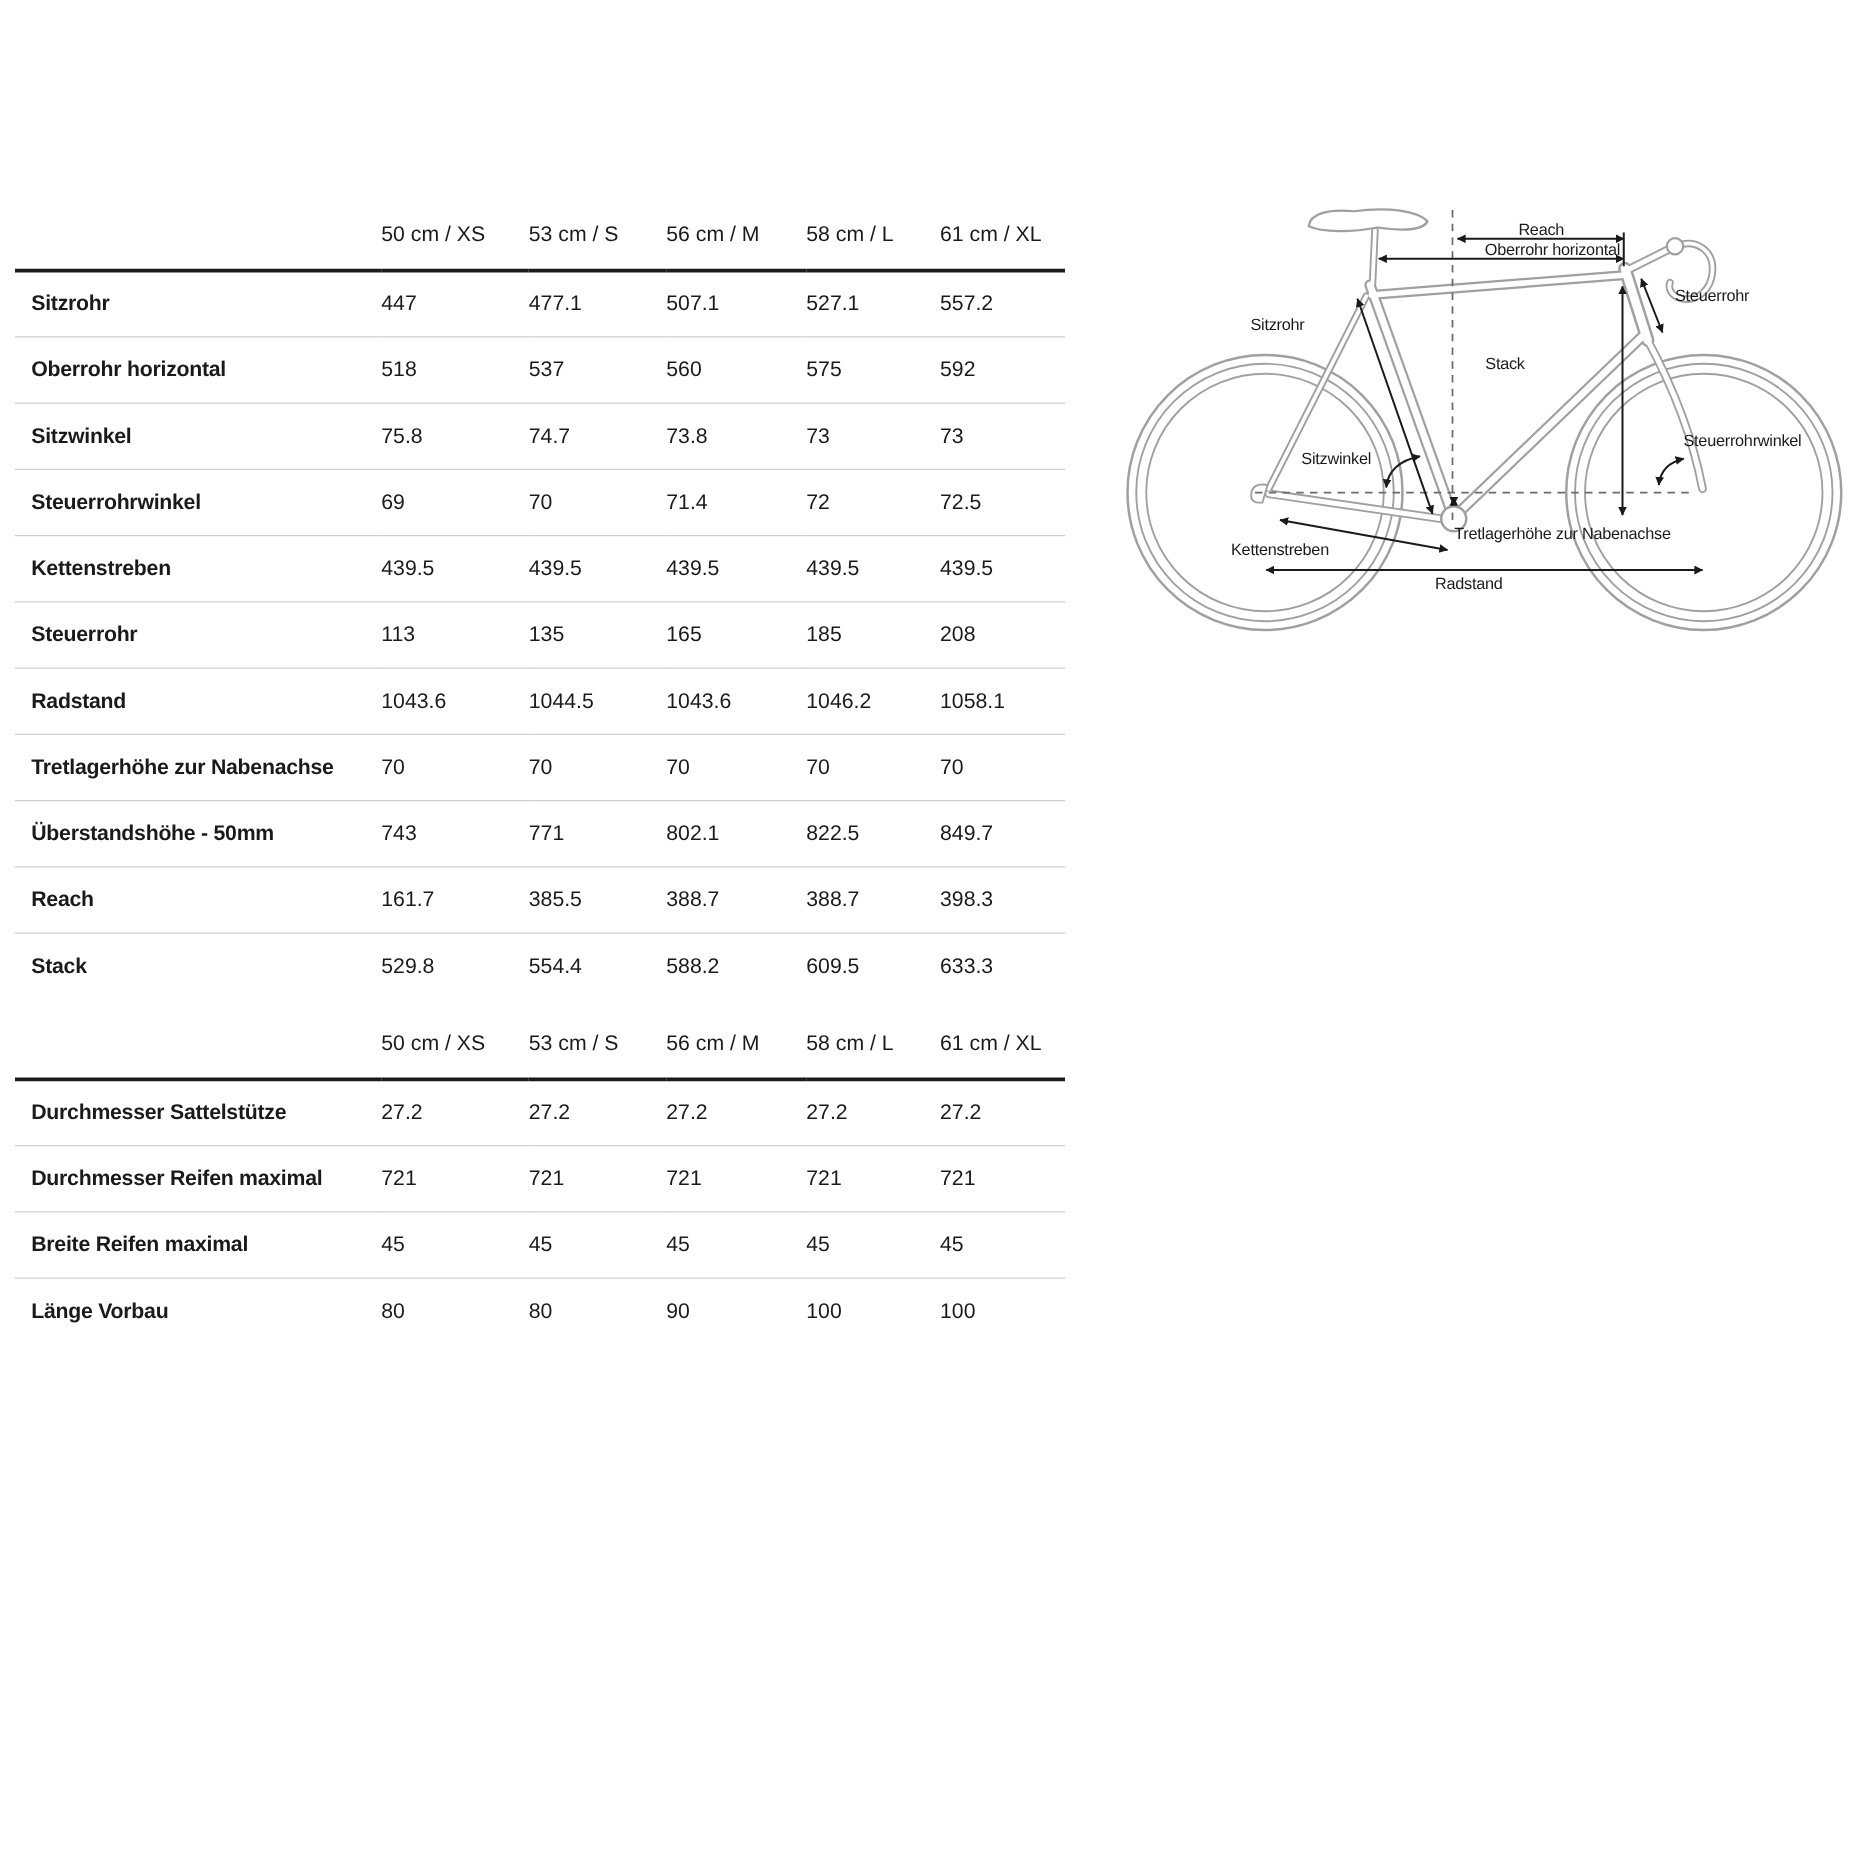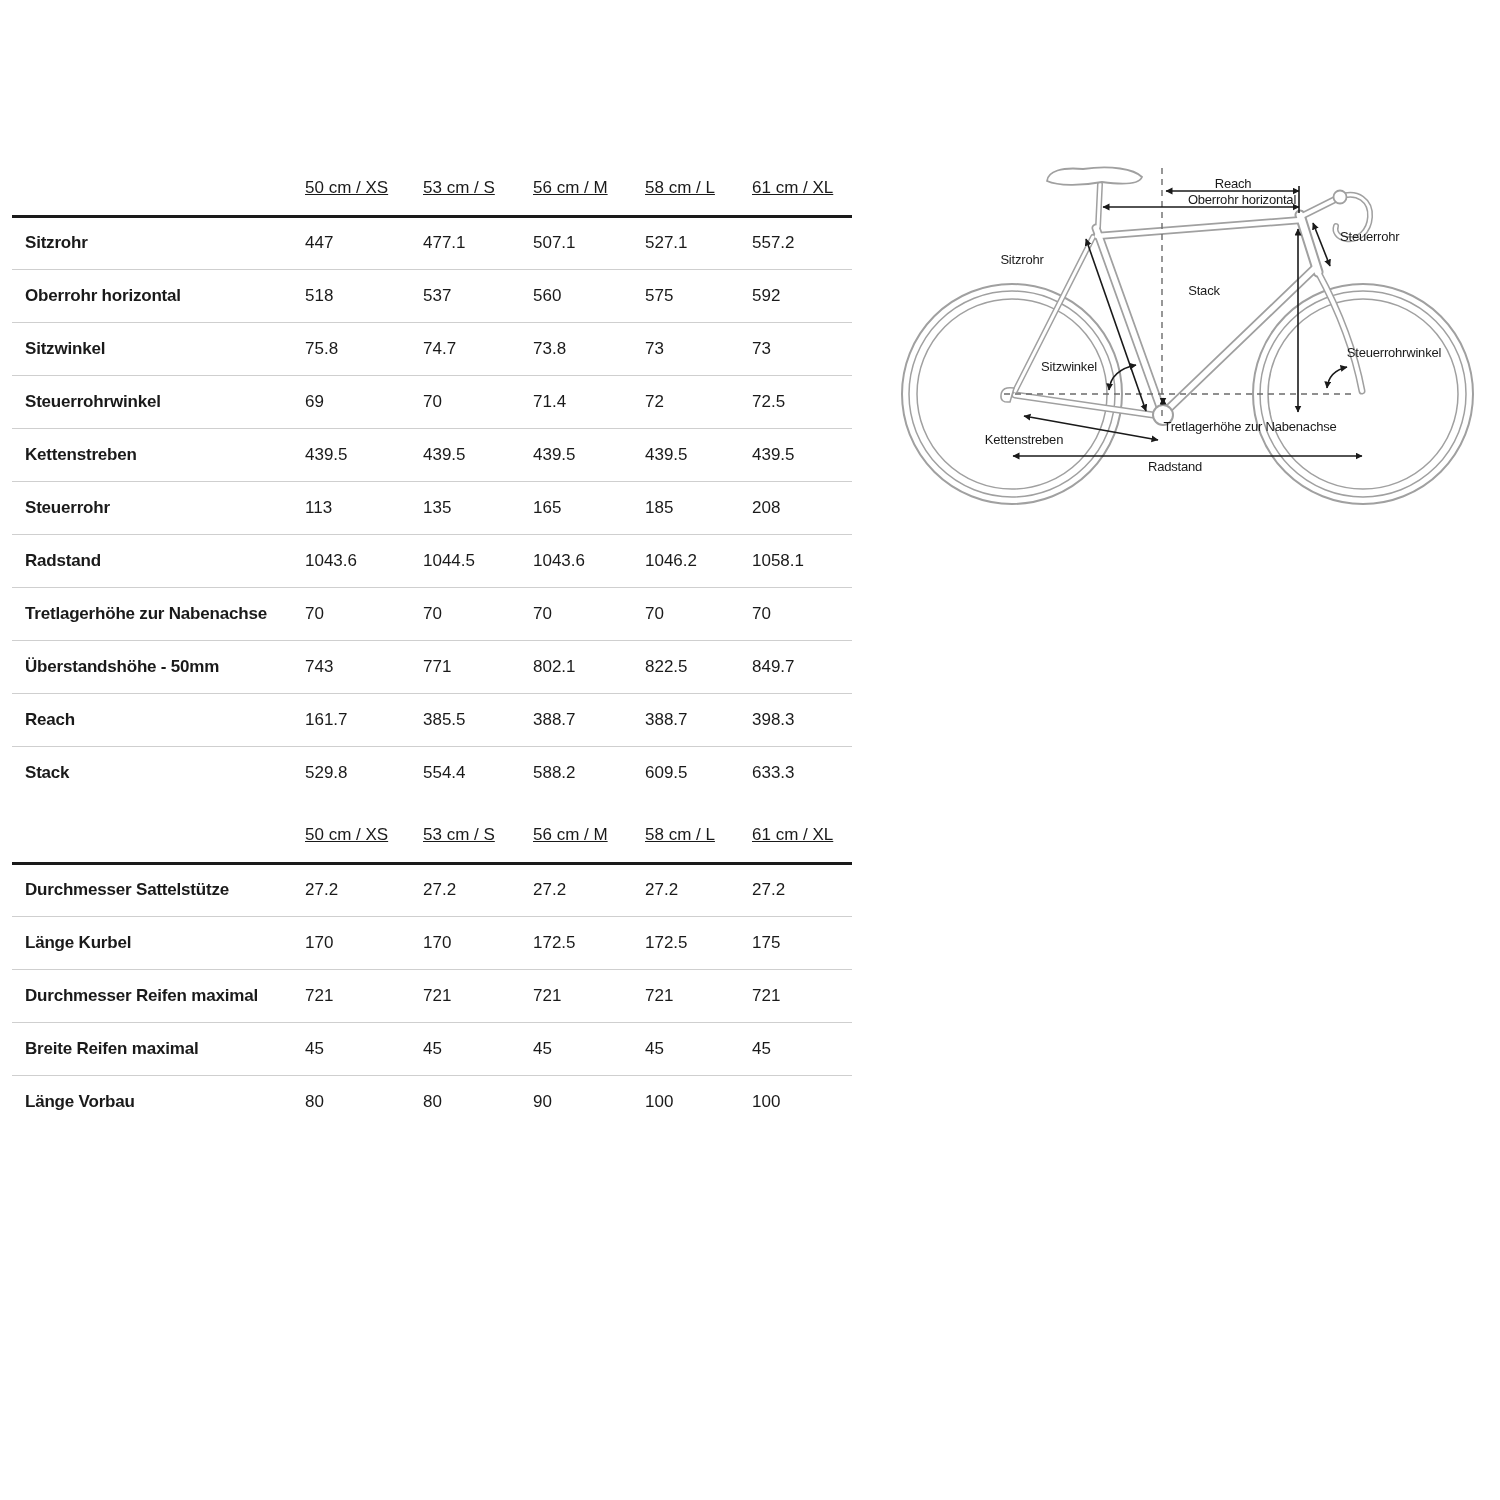--- a/index.html
+++ b/index.html
@@ -15,21 +15,21 @@
     font-family:"Liberation Sans",sans-serif;color:var(--ink);
     position:relative;overflow:hidden;
   }
   .tables-wrap{position:absolute;left:12px;top:162px;width:840px;}
   table.geo{border-collapse:collapse;width:840px;table-layout:fixed;}
   table.geo th, table.geo td{
     text-align:left;vertical-align:middle;
     font-size:17px;font-weight:400;height:53px;padding:0;
     white-space:nowrap;
   }
-  table.geo thead th{height:54px;border-bottom:3px solid var(--ink);text-decoration:underline;}
+  table.geo thead th{height:54px;border-bottom:3px solid var(--ink);}
   table.geo td.lbl{font-weight:700;padding-left:13px;letter-spacing:-0.2px;}
   table.geo tbody tr:not(:first-child) td{border-top:1px solid var(--rowline);}
   #table2{margin-top:10px;}
   .diagram{position:absolute;left:890px;top:140px;width:610px;height:375px;}
   svg text{
     font-family:"Liberation Sans",sans-serif;
     font-size:13px;fill:var(--ink);letter-spacing:-0.2px;
   }
   .tube-o{stroke:var(--frame);fill:none;stroke-linecap:round;}
   .tube-i{stroke:#ffffff;fill:none;stroke-linecap:round;}
@@ -172,28 +172,20 @@
         </tr>
       </thead>
       <tbody>
         <tr>
           <td class="lbl">Durchmesser Sattelstütze</td>
           <td>27.2</td>
           <td>27.2</td>
           <td>27.2</td>
           <td>27.2</td>
           <td>27.2</td>
-        </tr>
-        <tr>
-          <td class="lbl">Länge Kurbel</td>
-          <td>170</td>
-          <td>170</td>
-          <td>172.5</td>
-          <td>172.5</td>
-          <td>175</td>
         </tr>
         <tr>
           <td class="lbl">Durchmesser Reifen maximal</td>
           <td>721</td>
           <td>721</td>
           <td>721</td>
           <td>721</td>
           <td>721</td>
         </tr>
         <tr>

